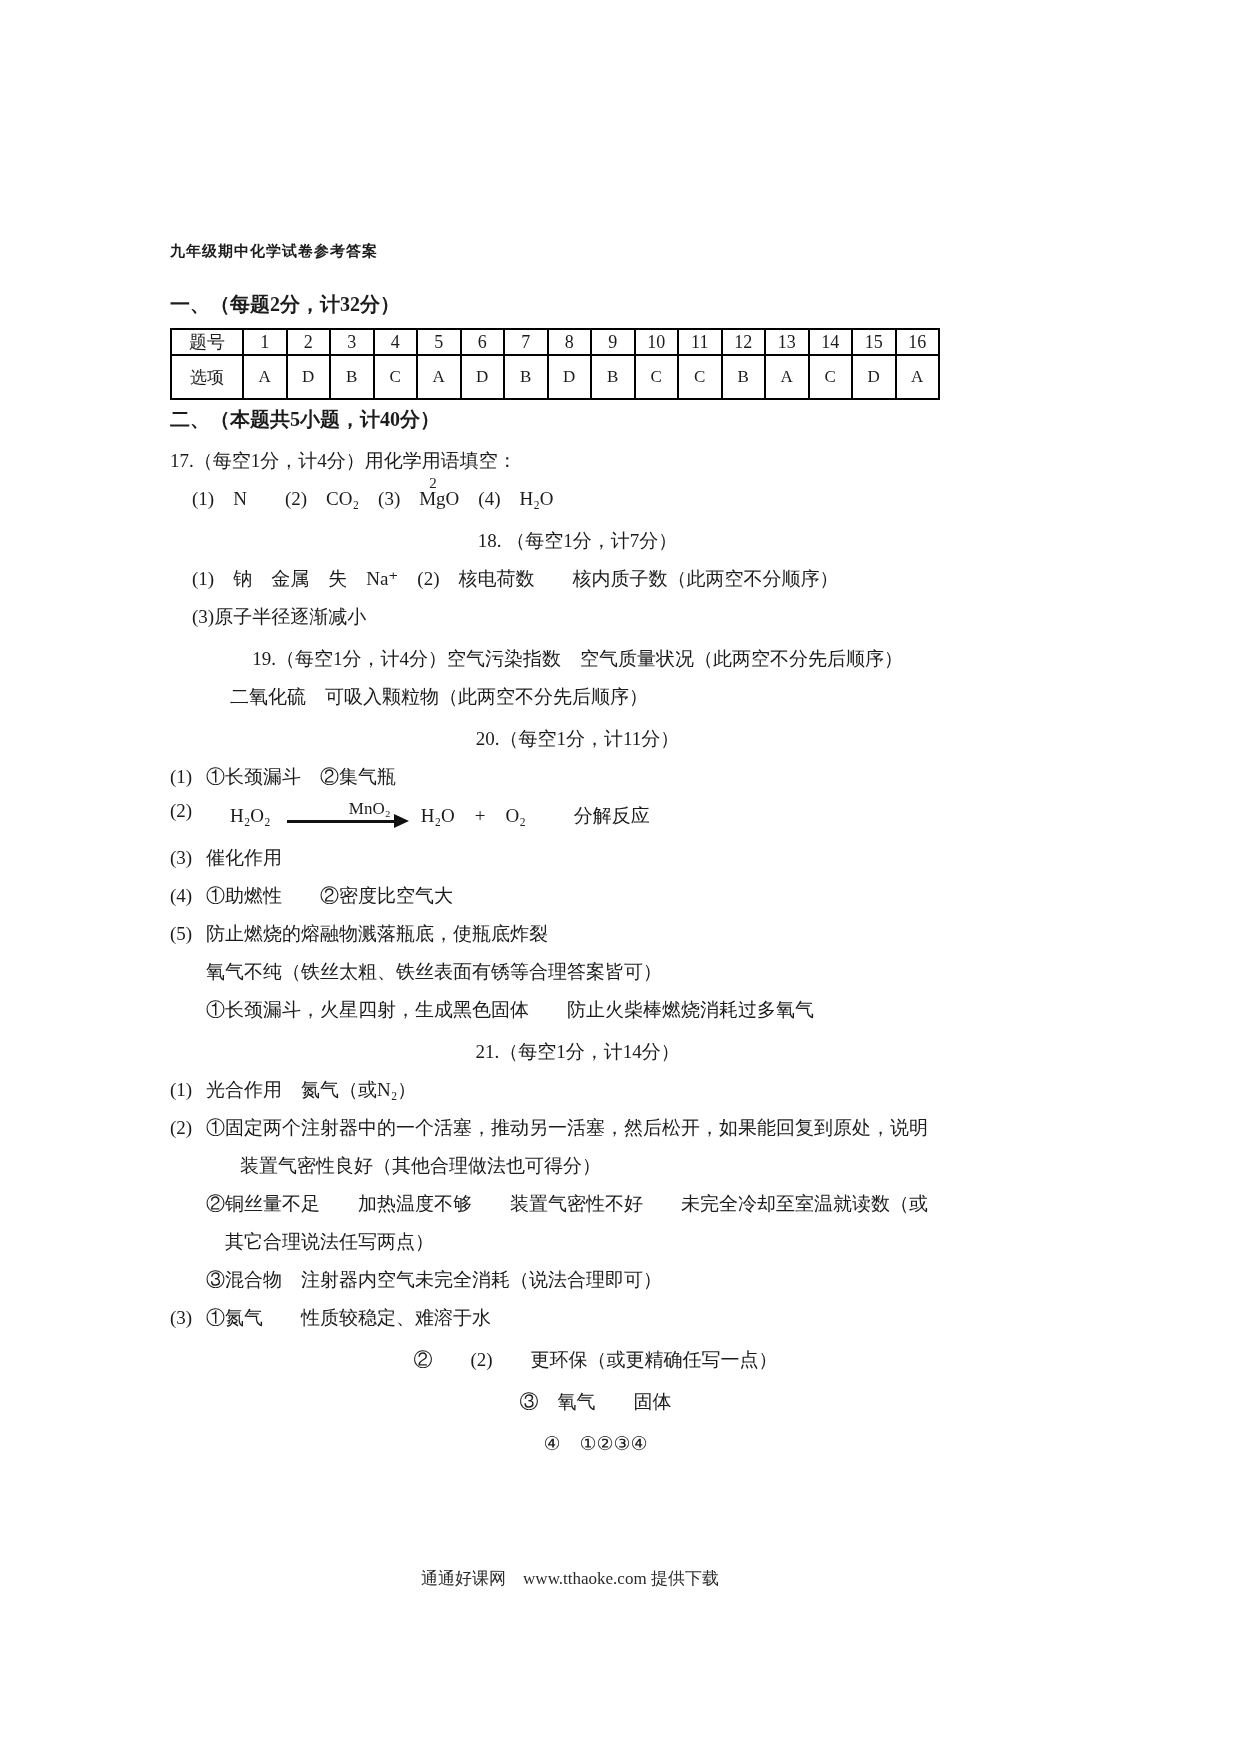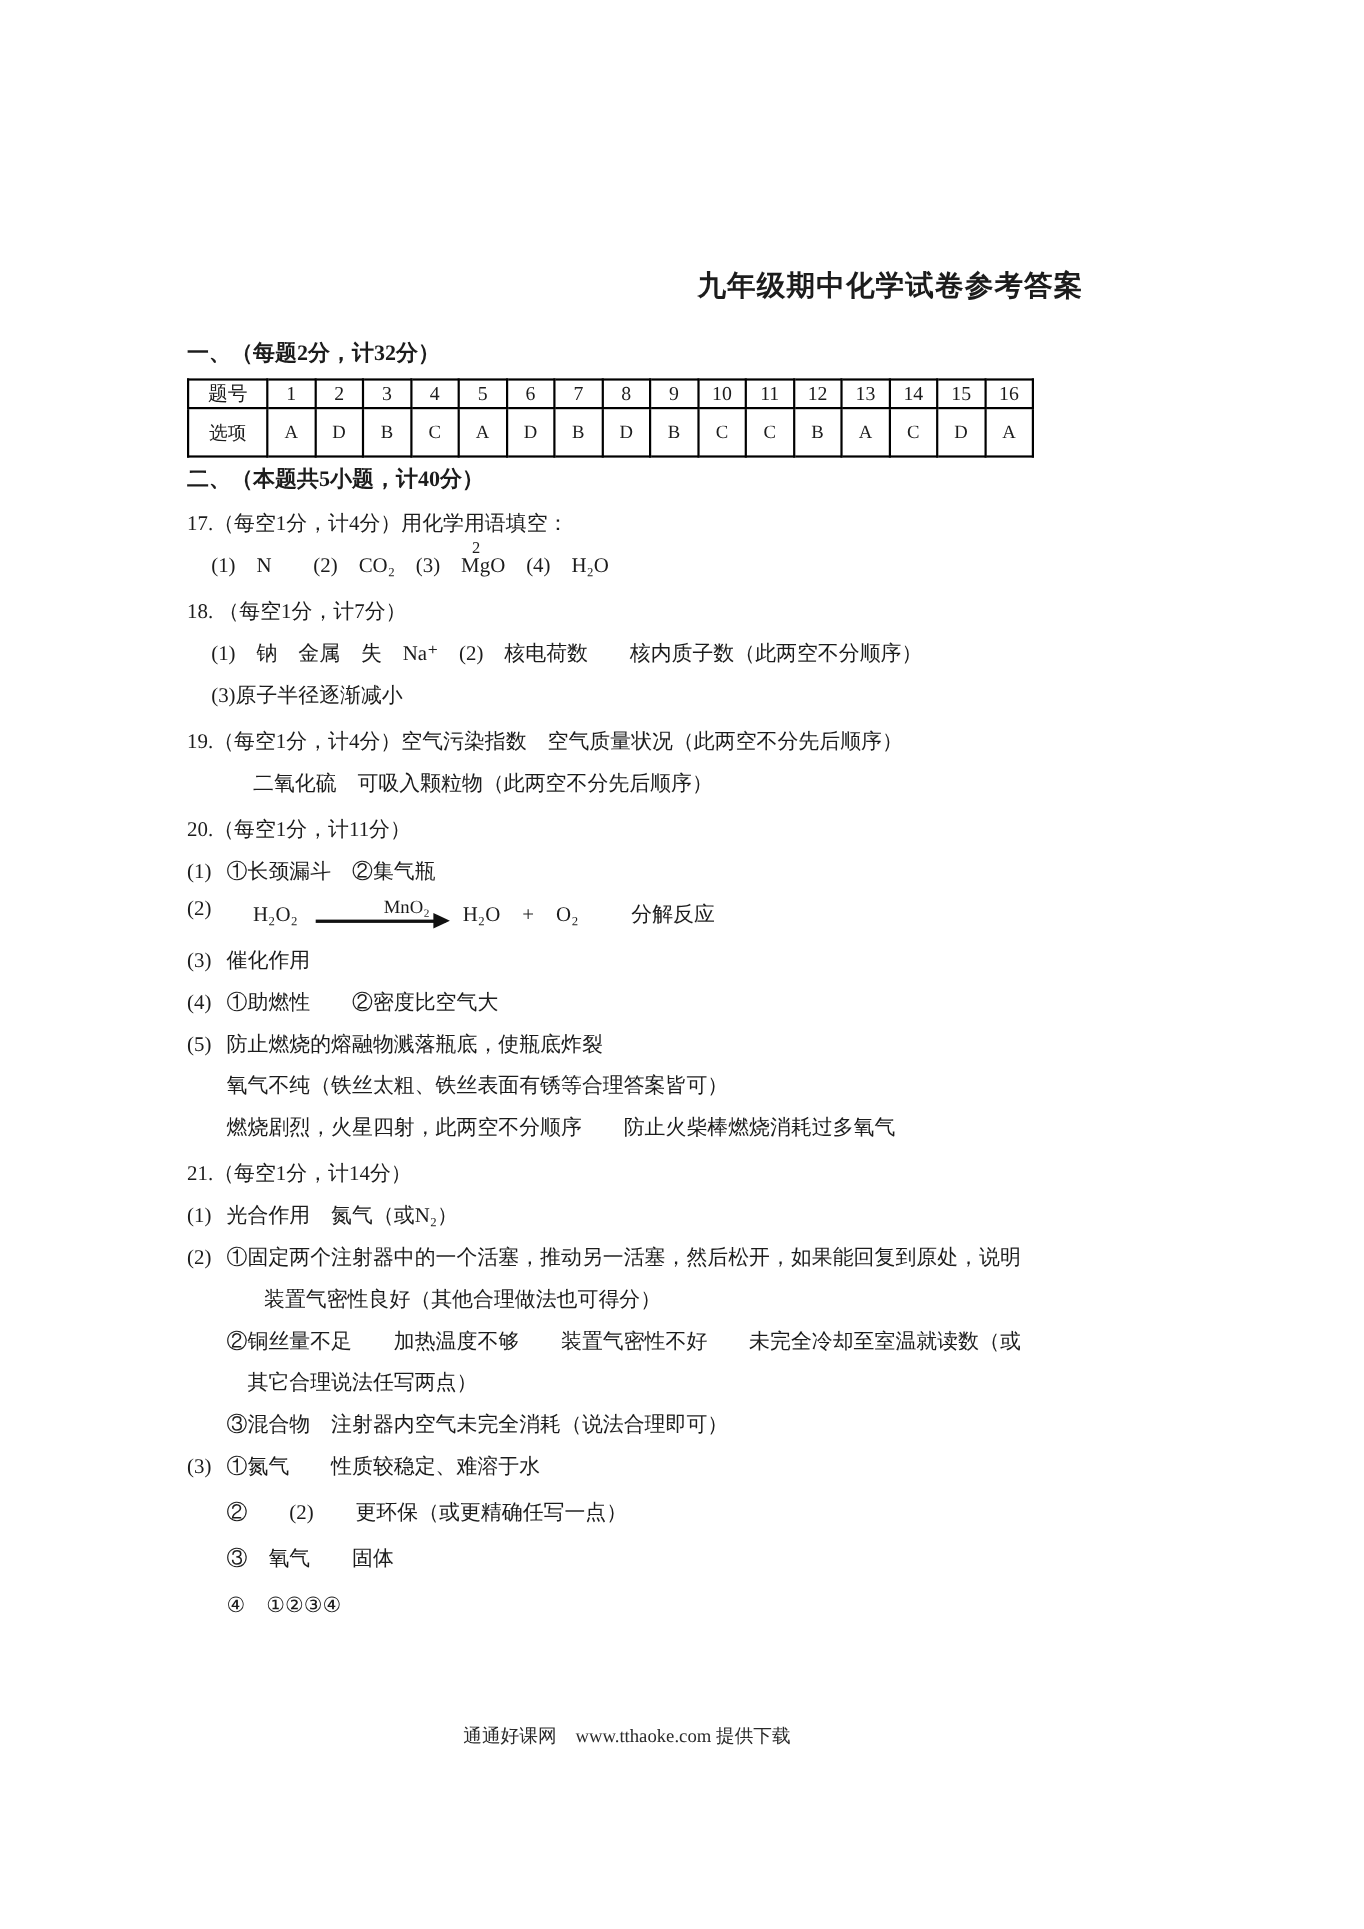--- a/index.html
+++ b/index.html
@@ -6,38 +6,38 @@
   html, body { margin: 0; padding: 0; }
   body {
     width: 1240px; height: 1754px;
     background: #ffffff;
     color: #1c1c1c;
     font-family: "Liberation Serif", "DejaVu Serif", serif;
   }
   .page { position: relative; width: 1240px; height: 1754px; overflow: hidden; }
   .content { position: absolute; left: 170px; top: 242px; width: 815px; font-size: 19px; }
 
-  .title { font-size: 26px; font-weight: 700; text-align: right; margin: 0 0 30px 0; letter-spacing: 1px; }
+  .title { font-size: 15px; font-weight: 700; text-align: left; margin: 0 0 30px 0; letter-spacing: 1px; }
   .sec-heading { font-size: 20px; font-weight: 700; margin: 0 0 10px 0; }
   .sec-heading.second { margin-top: 6px; margin-bottom: 0; }
 
   table.answer-table { border-collapse: collapse; width: 770px; table-layout: fixed; }
   table.answer-table td {
     border: 2px solid #000;
     text-align: center; vertical-align: middle;
     font-size: 18px; padding: 0;
   }
   table.answer-table col.label-col { width: 72px; }
   table.answer-table tr.num-row td { height: 25px; }
   table.answer-table tr.ans-row td { height: 44px; font-size: 17px; }
   table.answer-table td.row-label { font-size: 18px; }
 
   .line { line-height: 24px; margin-top: 14px; white-space: pre-wrap; }
   .line.first { margin-top: 16px; }
-  .qgap { margin-top: 18px; }
+  .qgap { margin-top: 18px; text-align: center; }
   .ans { display: flex; align-items: flex-start; }
   .ans .lbl { flex: none; width: 36px; }
   .ind-22 { padding-left: 22px; }
   .ind-36 { padding-left: 36px; }
   .ind-55 { padding-left: 55px; }
   .ind-60 { padding-left: 60px; }
   .ind-70 { padding-left: 70px; }
 
   
   .mgo { position: relative; display: inline-block; }
@@ -146,21 +146,21 @@
         <span class="chem">H₂O</span>
         <span class="chem plus-gap">+</span>
         <span class="chem plus-gap">O₂</span>
         <span class="rtype">分解反应</span>
       </div>
     </div>
     <div class="line ans"><span class="lbl">(3)</span><span>催化作用</span></div>
     <div class="line ans"><span class="lbl">(4)</span><span>①助燃性　　②密度比空气大</span></div>
     <div class="line ans"><span class="lbl">(5)</span><span>防止燃烧的熔融物溅落瓶底，使瓶底炸裂</span></div>
     <div class="line ind-36">氧气不纯（铁丝太粗、铁丝表面有锈等合理答案皆可）</div>
-    <div class="line ind-36">燃烧剧烈，火星四射，此两空不分顺序　　防止火柴棒燃烧消耗过多氧气</div>
+    <div class="line ind-36">①长颈漏斗，火星四射，生成黑色固体　　防止火柴棒燃烧消耗过多氧气</div>
 
     <div class="line qgap">21.（每空1分，计14分）</div>
     <div class="line ans"><span class="lbl">(1)</span><span>光合作用　氮气（或N₂）</span></div>
     <div class="line ans"><span class="lbl">(2)</span><span>①固定两个注射器中的一个活塞，推动另一活塞，然后松开，如果能回复到原处，说明</span></div>
     <div class="line ind-70">装置气密性良好（其他合理做法也可得分）</div>
     <div class="line ind-36">②铜丝量不足　　加热温度不够　　装置气密性不好　　未完全冷却至室温就读数（或</div>
     <div class="line ind-55">其它合理说法任写两点）</div>
     <div class="line ind-36">③混合物　注射器内空气未完全消耗（说法合理即可）</div>
     <div class="line ans"><span class="lbl">(3)</span><span>①氮气　　性质较稳定、难溶于水</span></div>
     <div class="line ind-36 qgap">②　　(2)　　更环保（或更精确任写一点）</div>

